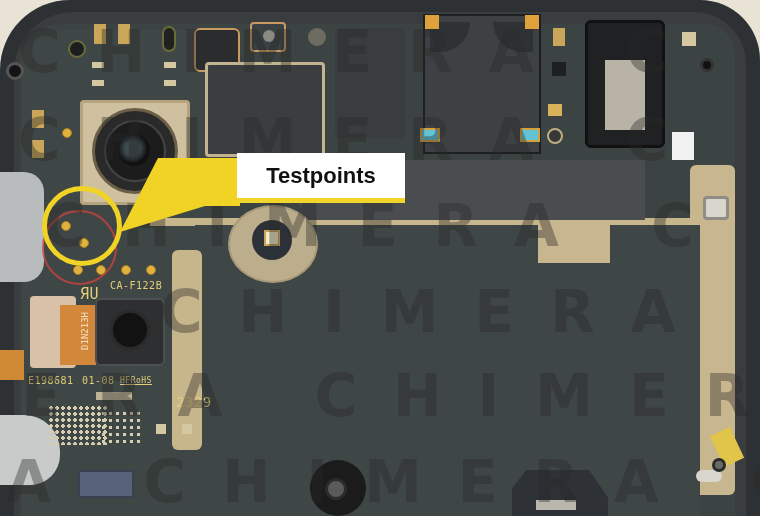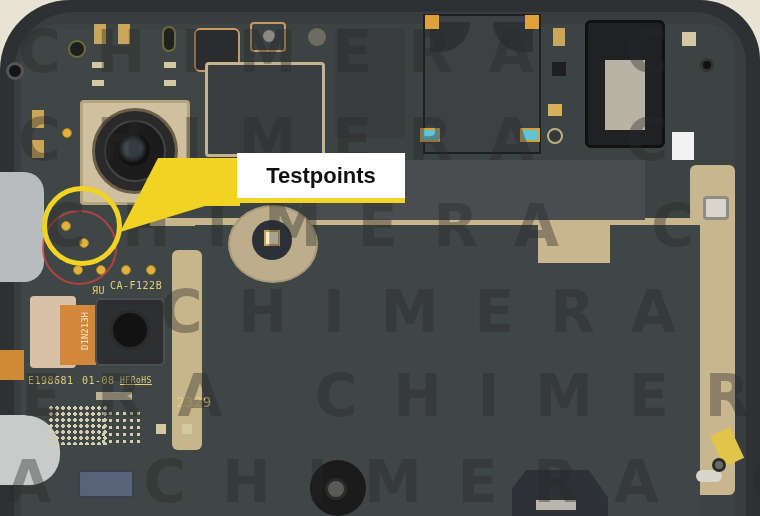--- a/index.html
+++ b/index.html
@@ -175,21 +175,21 @@
   <div class="abs flash-dark"></div>
   <div class="abs flash-led"></div>
 
   <div class="abs fcam-pad"></div>
   <div class="abs fcam-flex"></div>
   <div class="abs silk-v" style="left:80px;top:312px;color:#f2e1c4;">D1N213H</div>
   <div class="abs fcam-body"></div>
   <div class="abs fcam-lens"></div>
 
   <div class="abs silk" style="left:110px;top:280px;">CA-F122B</div>
-  <div class="abs silk" style="left:92px;top:285px;font-size:10px;">ЯU</div>
+  <div class="abs silk" style="left:80px;top:285px;font-size:15px;">ЯU</div>
   <div class="abs silk" style="left:28px;top:375px;">E198681</div>
   <div class="abs silk" style="left:82px;top:375px;">01-08</div>
   <div class="abs silk" style="left:120px;top:376px;font-size:8px;text-decoration:underline;">HFRoHS</div>
   <div class="abs silk" style="left:176px;top:394px;font-size:14px;">2329</div>
 
   <div class="abs" style="left:48px;top:405px;width:60px;height:40px;background-image:radial-gradient(#d6ccb0 1.6px, transparent 1.8px);background-size:6px 6px;"></div>
   <div class="abs" style="left:100px;top:410px;width:40px;height:36px;background-image:radial-gradient(#d6ccb0 1.6px, transparent 1.8px);background-size:7px 7px;"></div>
   <div class="abs smd" style="left:156px;top:424px;width:10px;height:10px;"></div>
   <div class="abs smd" style="left:182px;top:424px;width:10px;height:10px;"></div>
   <div class="abs" style="left:96px;top:392px;width:36px;height:8px;background:#bcb396;"></div>

